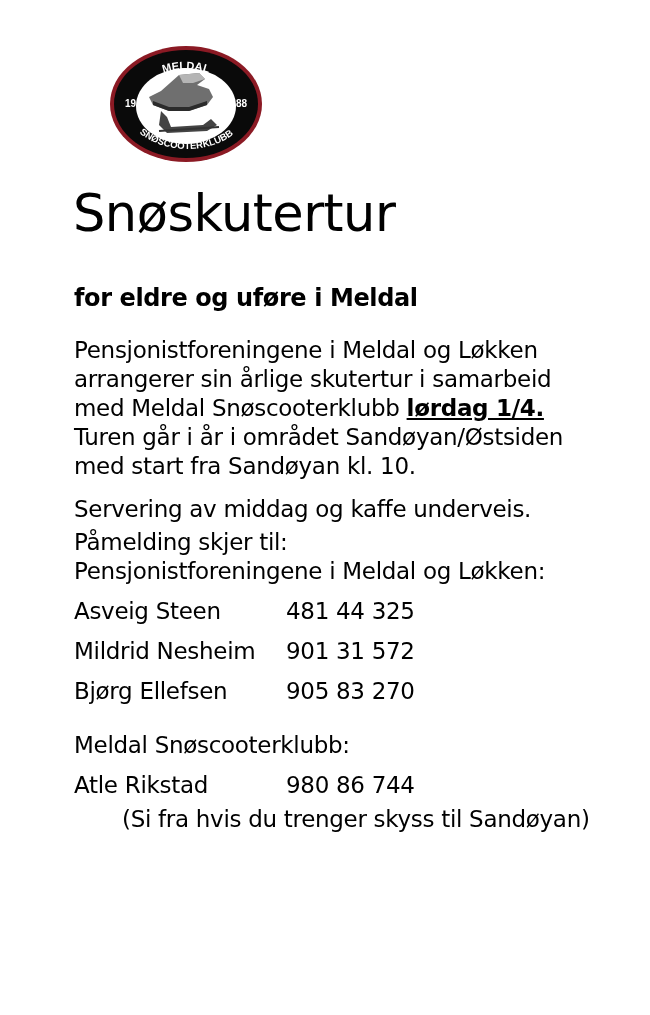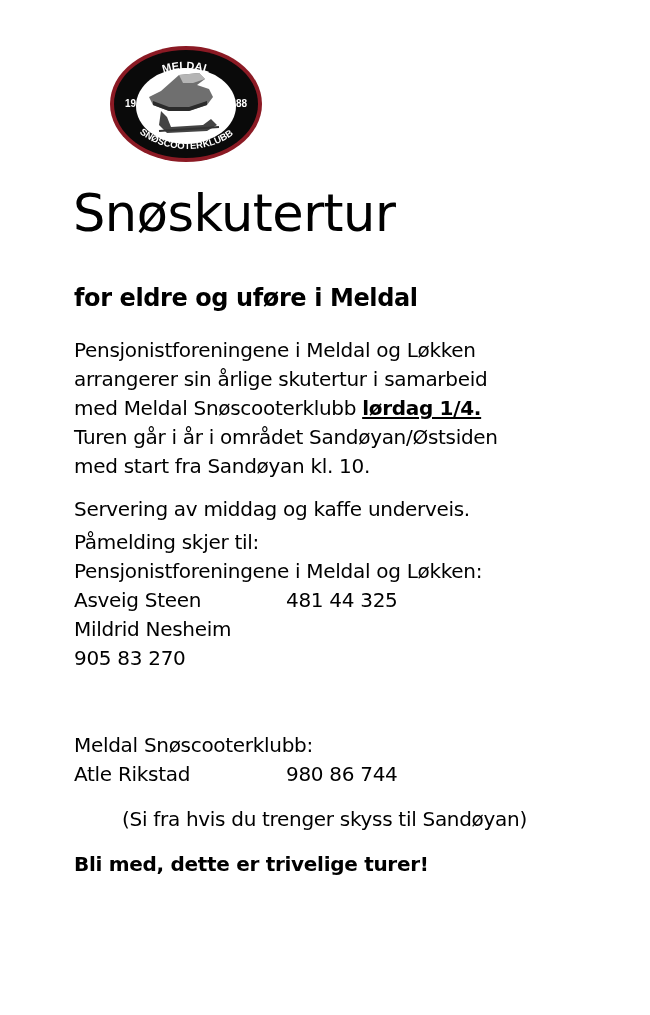--- a/index.html
+++ b/index.html
@@ -8,33 +8,33 @@
   .page { position: absolute; left: 0; top: 0; width: 650px; height: 1015px; }
 
   .logo { position: absolute; left: 109px; top: 45px; width: 154px; height: 118px; }
   .logo svg { width: 100%; height: 100%; display: block; }
 
   .title { position: absolute; left: 73px; top: 176px; font-size: 51px;
            font-weight: normal; letter-spacing: -0.5px; line-height: 76px; margin: 0; white-space: nowrap; }
   .subtitle { position: absolute; left: 74px; top: 282px; font-size: 24px; font-weight: bold;
               line-height: 32px; margin: 0; letter-spacing: -0.4px; white-space: nowrap; }
 
-  .para { position: absolute; left: 74px; font-size: 20px; line-height: 29px; margin: 0;
+  .para { position: absolute; left: 74px; font-size: 23px; line-height: 29px; margin: 0;
           letter-spacing: -0.3px; white-space: nowrap; }
   .para .line { display: block; height: 29px; }
   .p-intro { top: 336px; }
   .p-serving { top: 495px; text-align: center; }
   .p-signup { top: 528px; }
   .p-club { top: 731px; }
   .p-note { top: 805px; margin-left: 48px; }
   .p-closing { top: 850px; font-weight: bold; font-size: 20px; }
 
   .date-emph { font-weight: bold; text-decoration: underline; text-underline-offset: 2px; margin-top: 47px; }
 
-  .contact { display: flex; height: 29px; }
+  .contact { display: flex; height: 29px; margin-top: 11px; }
   .contact .name { width: 212px; }
   .contact .phone { }
 </style>
 </head>
 <body>
 
 <div class="page">
 
   <div class="logo">
     <svg viewBox="0 0 154 118">
@@ -79,31 +79,32 @@
 
   <div class="para p-signup">
     <span class="line">Påmelding skjer til:</span>
     <span class="line">Pensjonistforeningene i Meldal og Løkken:</span>
     <div class="contact">
       <span class="name">Asveig Steen</span>
       <span class="phone">481 44 325</span>
     </div>
     <div class="contact">
       <span class="name">Mildrid Nesheim</span>
+      <span class="phone">901 31 572</span>
     </div>
     <div class="contact">
+      <span class="name">Bjørg Ellefsen</span>
       <span class="phone">905 83 270</span>
     </div>
   </div>
 
   <div class="para p-club">
     <span class="line">Meldal Snøscooterklubb:</span>
     <div class="contact">
       <span class="name">Atle Rikstad</span>
       <span class="phone">980 86 744</span>
     </div>
   </div>
 
   <p class="para p-note">(Si fra hvis du trenger skyss til Sandøyan)</p>
 
-  <p class="para p-closing">Bli med, dette er trivelige turer!</p>
 
 </div>
 
 </body></html>

